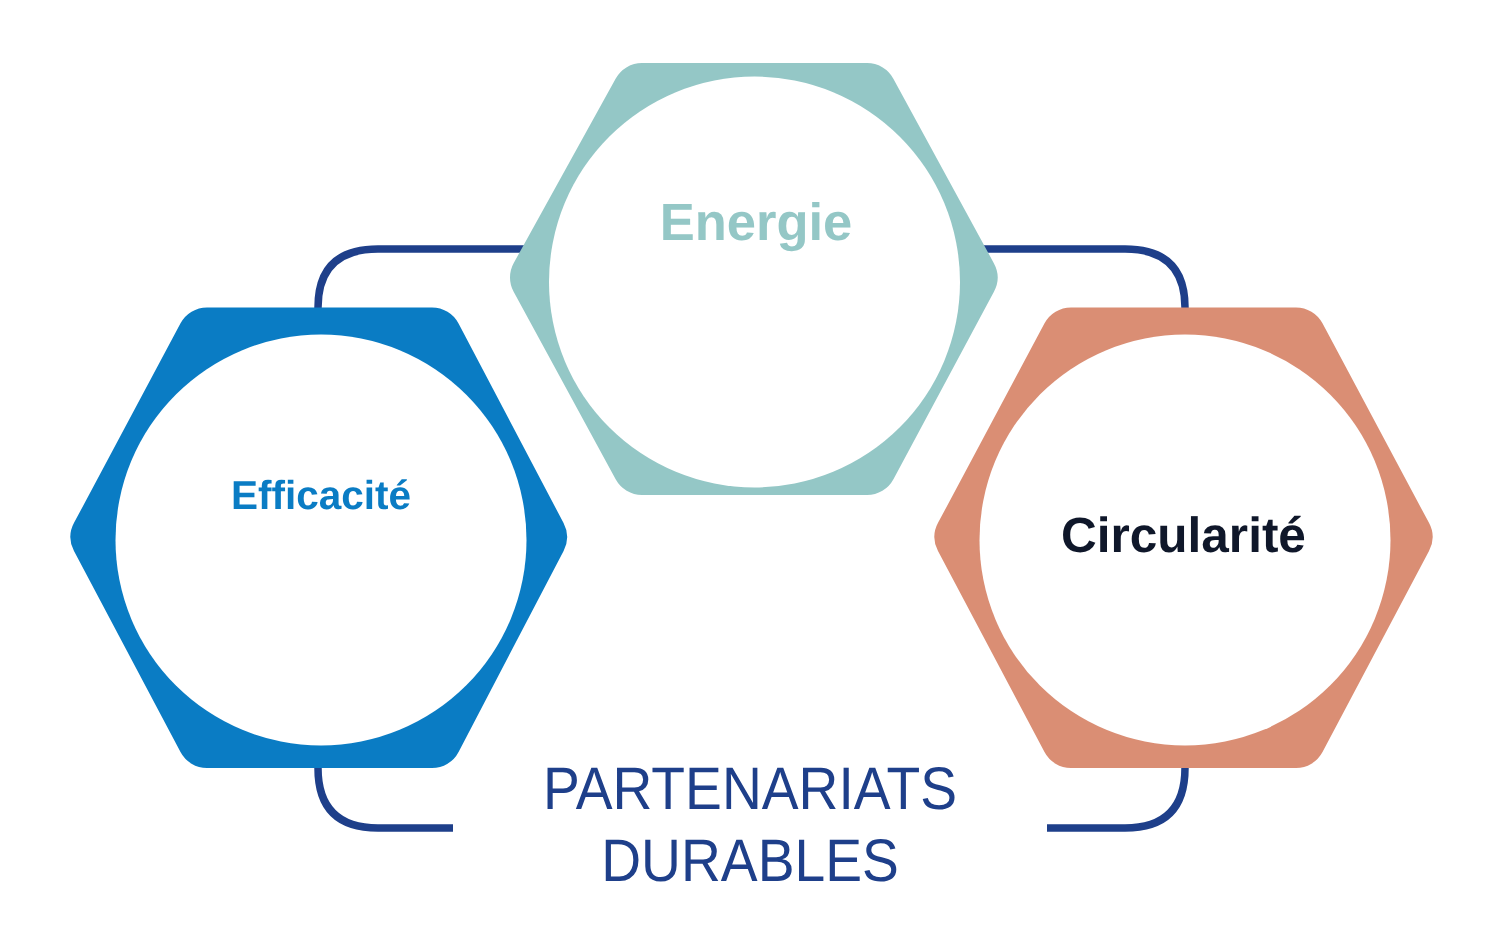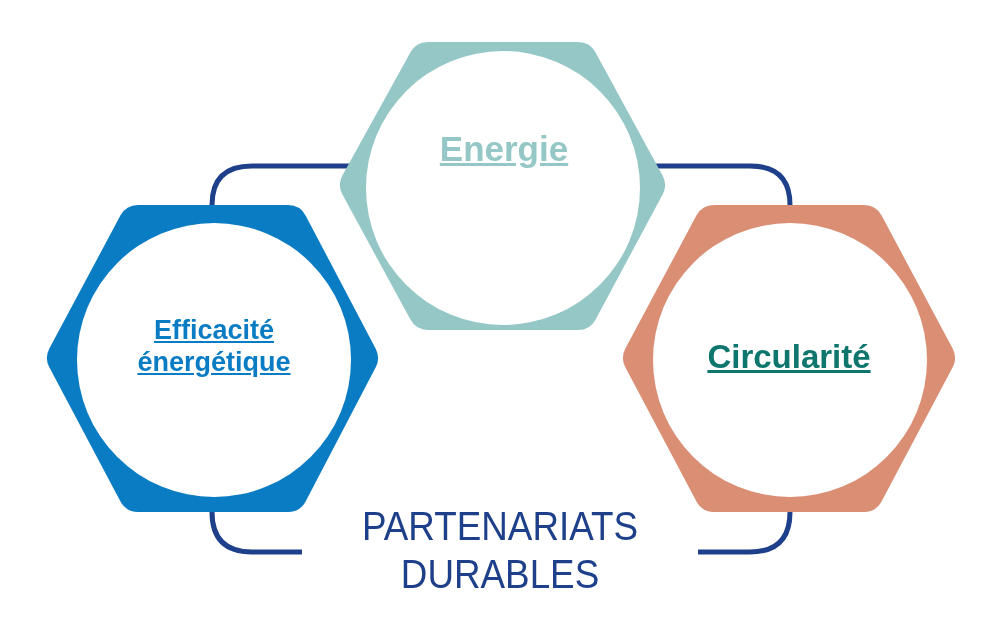--- a/index.html
+++ b/index.html
@@ -4,25 +4,24 @@
   <style>
     html, body { margin: 0; padding: 0; background: #ffffff; }
     .canvas { position: relative; width: 1000px; height: 630px; background: #ffffff; overflow: hidden; }
     svg.shapes { position: absolute; left: 0; top: 0; }
     .label {
       position: absolute;
       text-align: center;
       font-family: "Liberation Sans", "DejaVu Sans", sans-serif;
       font-weight: bold;
       line-height: 1.2;
-      text-decoration: underline;
     }
     .label-energie { left: 370px; top: 128px; width: 268px; font-size: 35px; color: #94c7c6; }
     .label-efficacite { left: 80px; top: 314px; width: 268px; font-size: 27px; color: #0a7cc4; }
-    .label-circ { left: 655px; top: 337px; width: 268px; font-size: 33px; color: #0f766e; }
+    .label-circ { left: 655px; top: 337px; width: 268px; font-size: 33px; color: #0f172a; }
     .title {
       position: absolute; left: 300px; top: 502px; width: 400px; text-align: center;
       font-family: "Liberation Sans", "DejaVu Sans", sans-serif;
       font-size: 40px; line-height: 1.2; color: #1e3f8a; letter-spacing: 0px;
       transform: scaleX(0.92);
     }
     .title div { display: block; }
   </style>
 </head>
 <body>
@@ -52,21 +51,20 @@
       <circle cx="790" cy="360" r="137" fill="#ffffff"></circle>
     </g>
   </svg>
 
   <div class="label label-energie">
     <div>Energie</div>
   </div>
 
   <div class="label label-efficacite">
     <div>Efficacité</div>
-    <div>énergétique</div>
   </div>
 
   <div class="label label-circ">
     <div>Circularité</div>
   </div>
 
   <div class="title">
     <div>PARTENARIATS</div>
     <div>DURABLES</div>
   </div>

